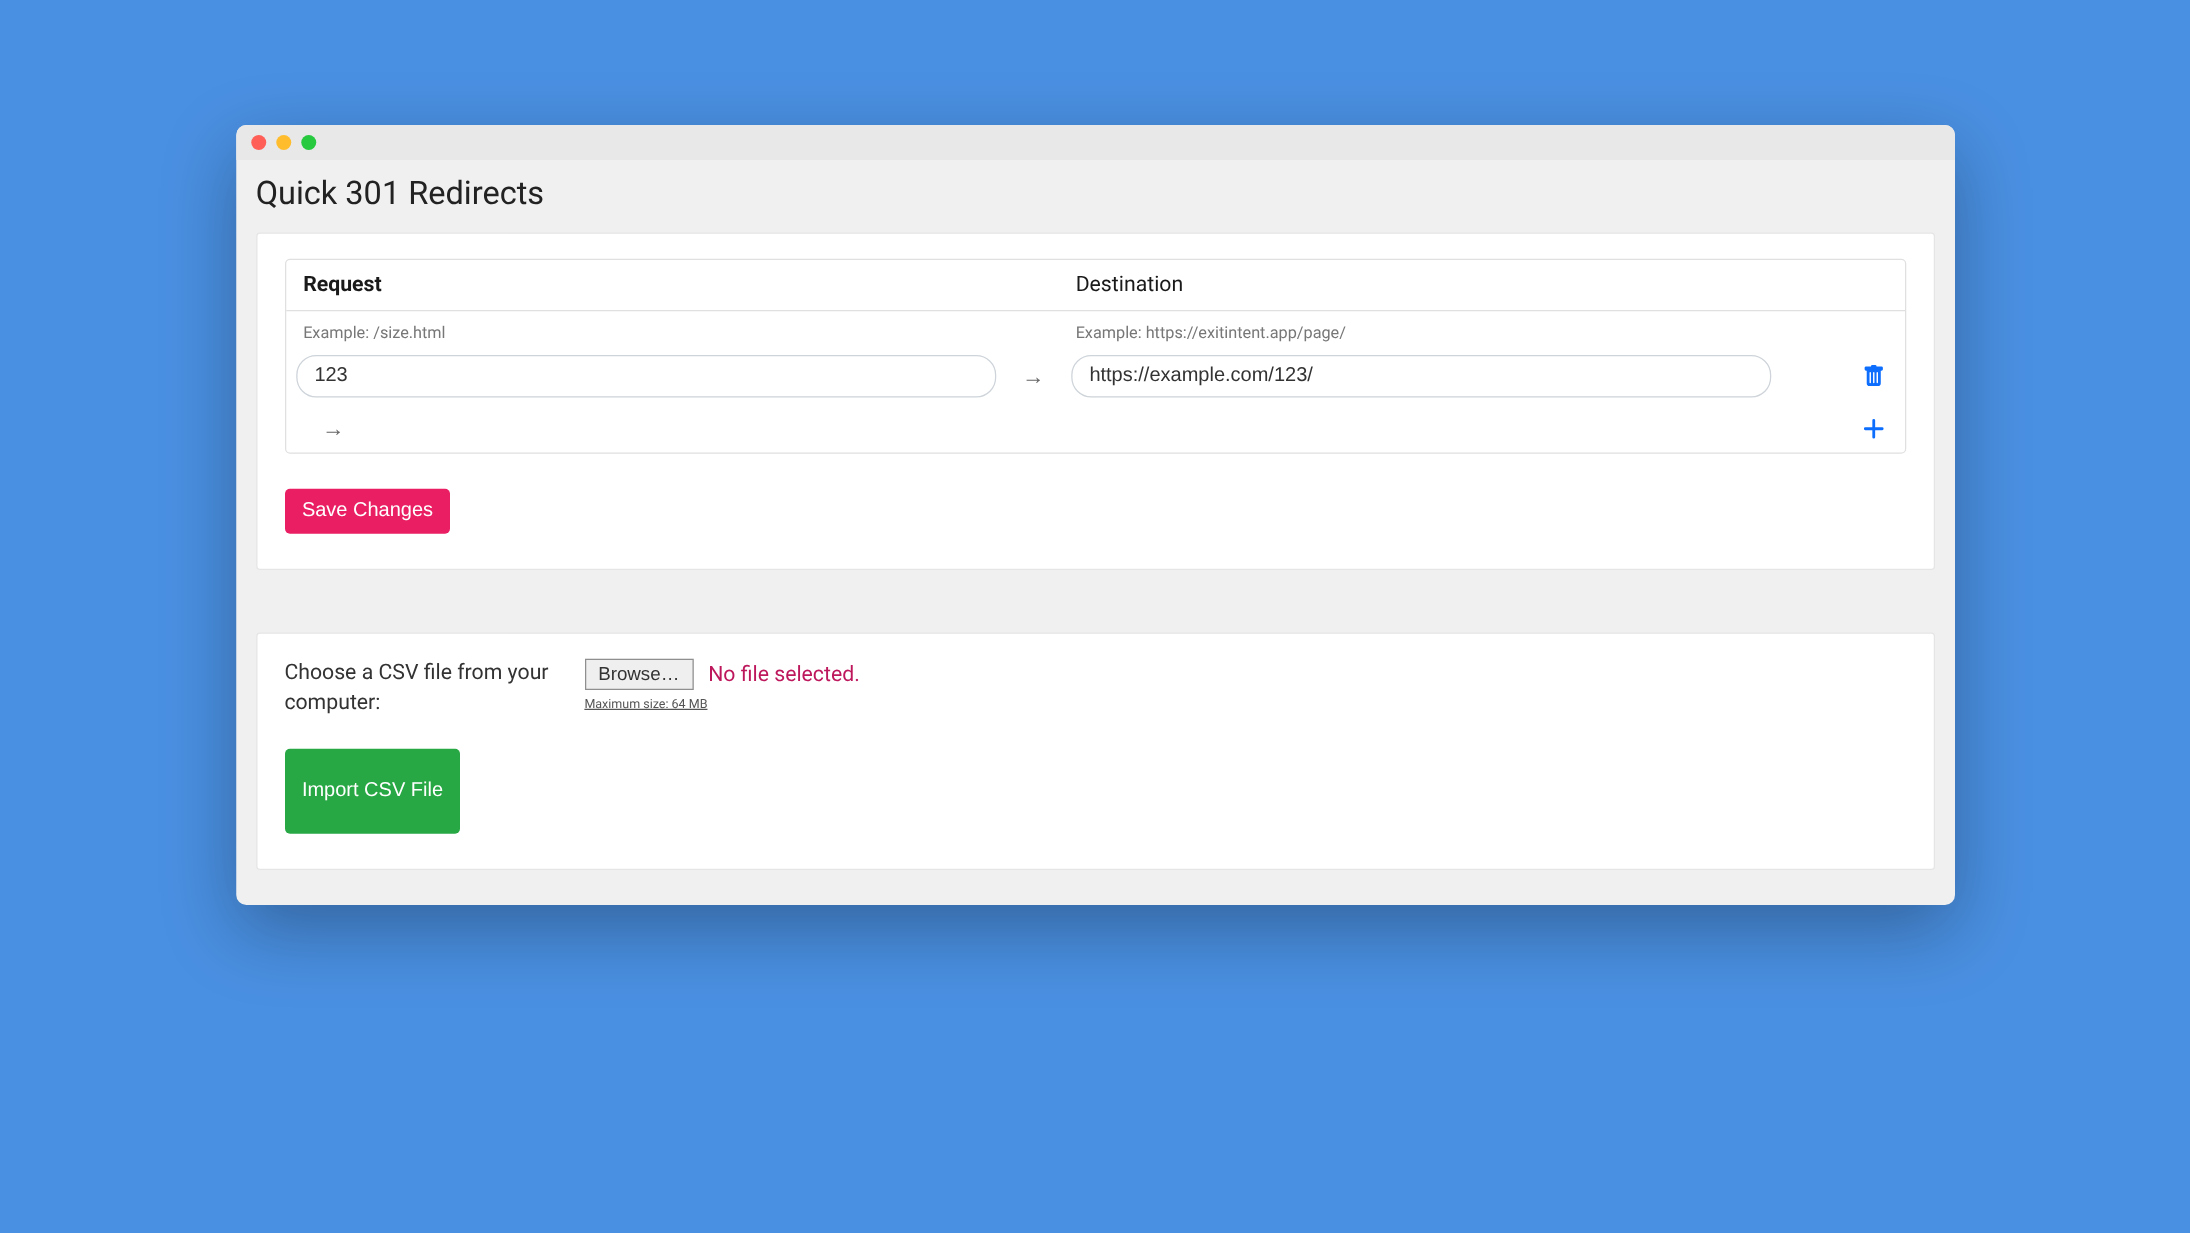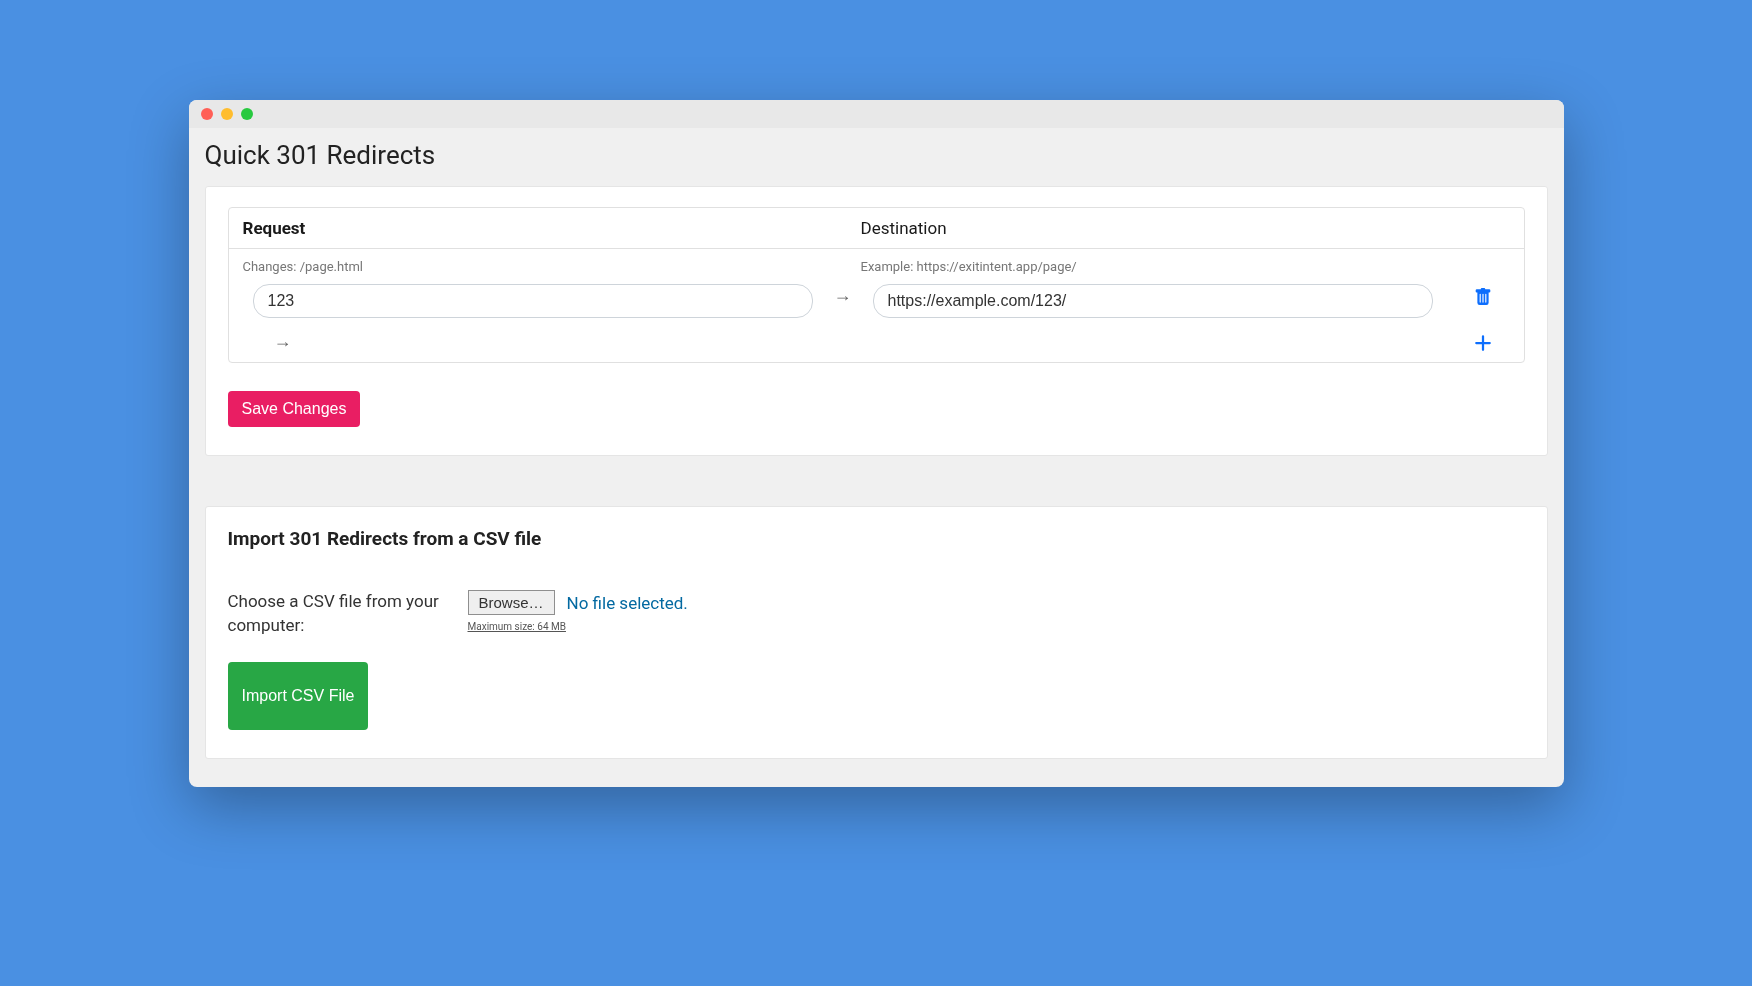--- a/index.html
+++ b/index.html
@@ -95,22 +95,22 @@
       flex: 0 0 582px;
     }
     .example-row .col-arrow {
       flex: 0 0 36px;
     }
     .example-row .col-dest {
       flex: 1;
     }
     .redirect-row {
       display: flex;
-      align-items: flex-start;
-      padding: 6px 24px;
+      align-items: center;
+      padding: 6px 8px;
     }
     .col-request {
       flex: 0 0 560px;
     }
     .col-arrow {
       flex: 0 0 60px;
       text-align: center;
       color: #666;
       font-size: 18px;
     }
@@ -194,21 +194,21 @@
     .browse-btn {
       background: #efefef;
       border: 1px solid #8f8f8f;
       padding: 3px 10px;
       font-size: 15px;
       cursor: pointer;
       color: #333;
     }
     .no-file {
       font-size: 17px;
-      color: #0369a1;
+      color: #be185d;
     }
     .max-size {
       font-size: 10px;
       color: #555;
       text-decoration: underline;
     }
   </style>
 </head>
 <body>
 
@@ -222,21 +222,21 @@
     <h1 class="page-title">Quick 301 Redirects</h1>
 
     <div class="card">
       <div class="redirects-table">
         <div class="table-header">
           <div class="col-request">Request</div>
           <div class="col-arrow"></div>
           <div class="col-dest">Destination</div>
         </div>
         <div class="example-row">
-          <div class="col-request">Changes: /page.html</div>
+          <div class="col-request">Example: /size.html</div>
           <div class="col-arrow"></div>
           <div class="col-dest">Example: https://exitintent.app/page/</div>
         </div>
 
         <div class="redirect-row">
           <div class="col-request">
             <input type="text" class="text-input" value="123" style="">
           </div>
           <div class="col-arrow">→</div>
           <div class="col-dest">
@@ -259,21 +259,20 @@
                 <path d="M8 1a1 1 0 0 1 1 1v5h5a1 1 0 1 1 0 2H9v5a1 1 0 1 1-2 0V9H2a1 1 0 1 1 0-2h5V2a1 1 0 0 1 1-1z"></path>
               </svg>
             </button>
           </div>
         </div>
       </div>
       <button class="btn-pink">Save Changes</button>
     </div>
 
     <div class="card">
-      <h2 class="import-title">Import 301 Redirects from a CSV file</h2>
       <div class="file-row">
         <div class="file-label">Choose a CSV file from your computer:</div>
         <div class="file-control">
           <div class="browse-wrapper">
             <button class="browse-btn">Browse…</button>
             <span class="no-file">No file selected.</span>
           </div>
           <div class="max-size">Maximum size: 64 MB</div>
         </div>
       </div>

